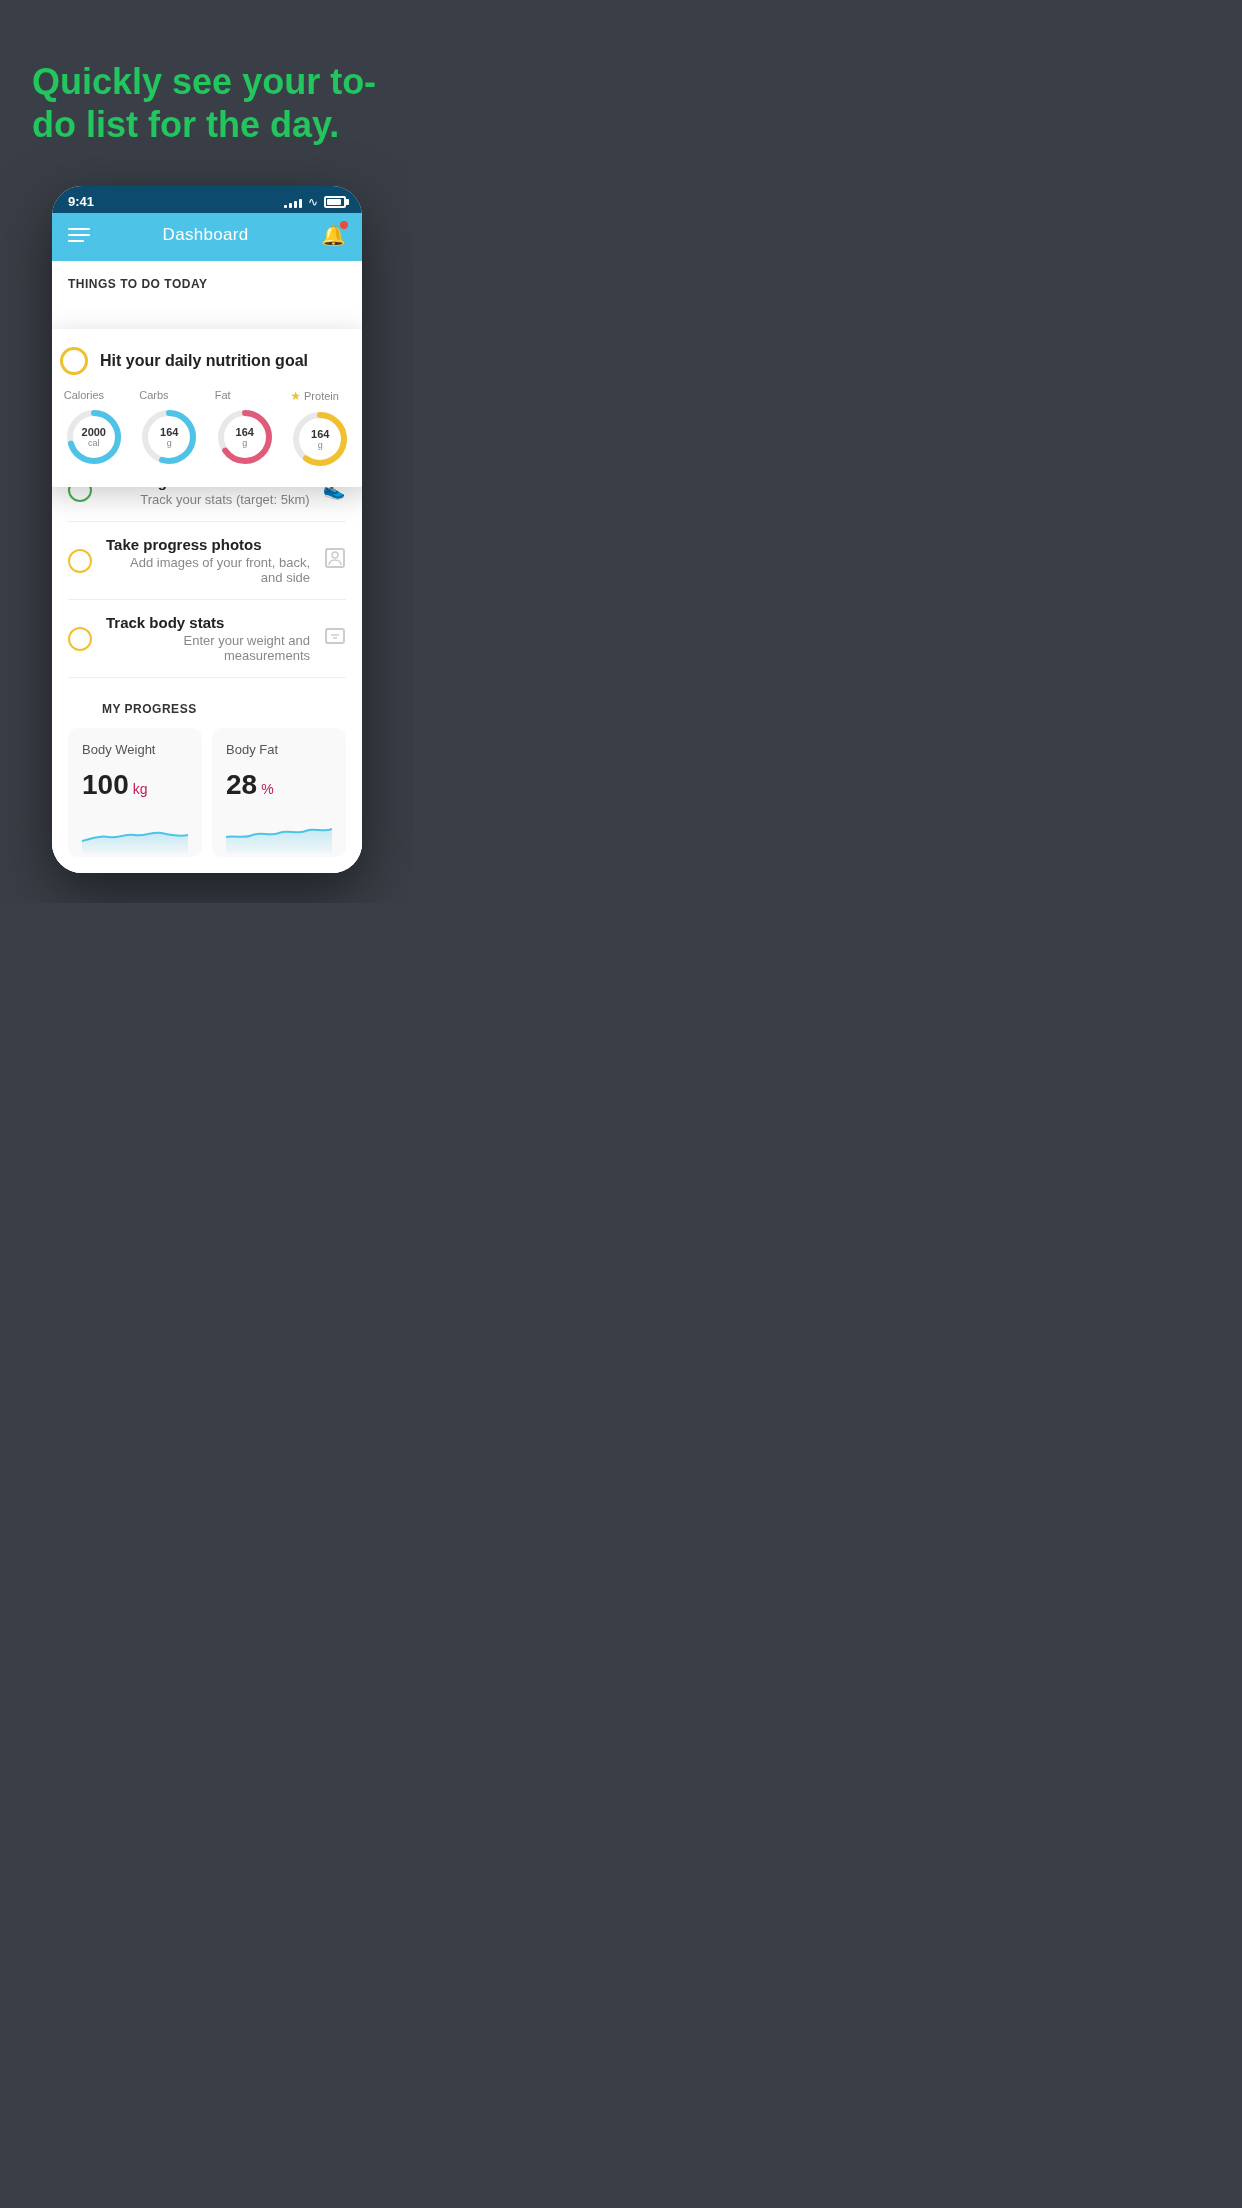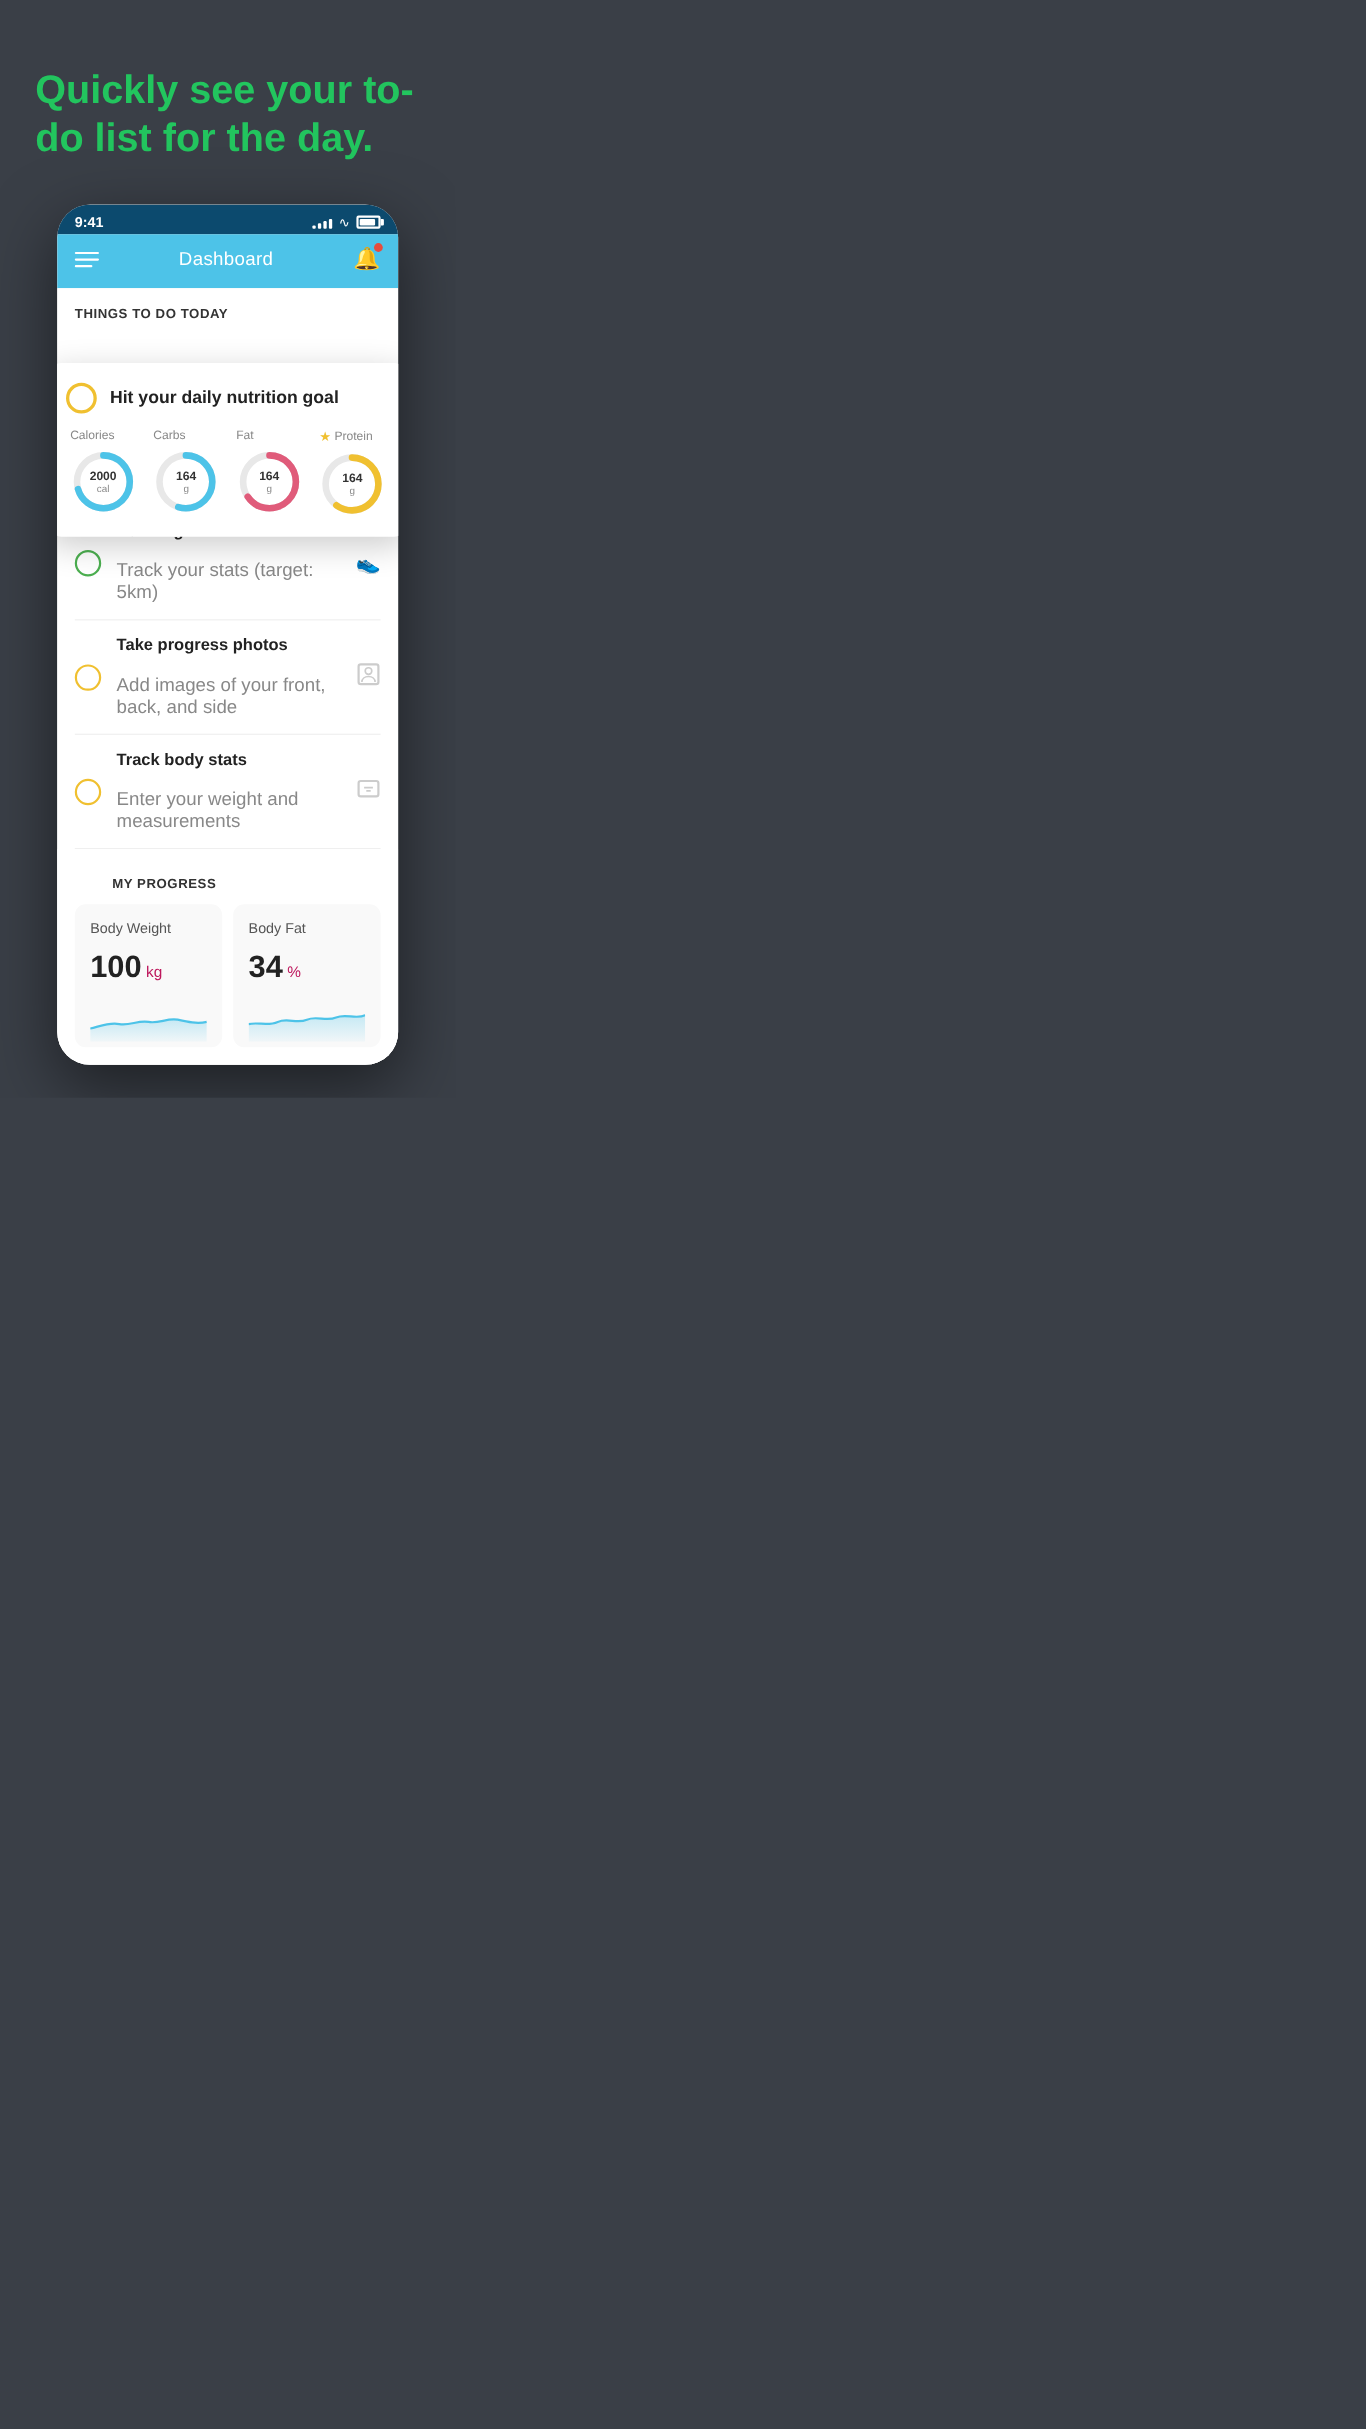--- a/index.html
+++ b/index.html
@@ -315,23 +315,24 @@
       flex: 1;
     }
 
     .todo-title {
       font-size: 15px;
       font-weight: 600;
       color: #222;
     }
 
     .todo-subtitle {
-      font-size: 17px;
+      font-size: 13px;
       color: #888;
-      margin-top: 18px;
+      margin-top: 2px;
+      text-align: right;
     }
 
     .todo-icon {
       color: #ccc;
       font-size: 18px;
     }
 
     
     .progress-section {
       padding: 24px 16px 16px 16px;
@@ -564,21 +565,21 @@
               </linearGradient>
             </defs>
             <path d="M0,28 C10,26 20,22 30,24 C40,26 50,20 60,22 C70,24 80,18 90,20 C100,22 110,24 120,22" fill="none" stroke="#4dc3e8" stroke-width="2"></path>
             <path d="M0,28 C10,26 20,22 30,24 C40,26 50,20 60,22 C70,24 80,18 90,20 C100,22 110,24 120,22 L120,40 L0,40 Z" fill="url(#chart-grad-1)"></path>
           </svg>
         </div>
 
         <div class="progress-card">
           <div class="progress-card-title">Body Fat</div>
           <div class="progress-value-row">
-            <span class="progress-value">34</span>
+            <span class="progress-value">28</span>
             <span class="progress-unit">%</span>
           </div>
           <svg class="mini-chart" viewBox="0 0 120 40" preserveAspectRatio="none">
             <defs>
               <linearGradient id="chart-grad-2" x1="0" y1="0" x2="0" y2="1">
                 <stop offset="0%" stop-color="#4dc3e8" stop-opacity="0.3"></stop>
                 <stop offset="100%" stop-color="#4dc3e8" stop-opacity="0.05"></stop>
               </linearGradient>
             </defs>
             <path d="M0,24 C10,22 20,26 30,22 C40,18 50,24 60,20 C70,16 80,22 90,18 C100,14 110,20 120,16" fill="none" stroke="#4dc3e8" stroke-width="2"></path>

